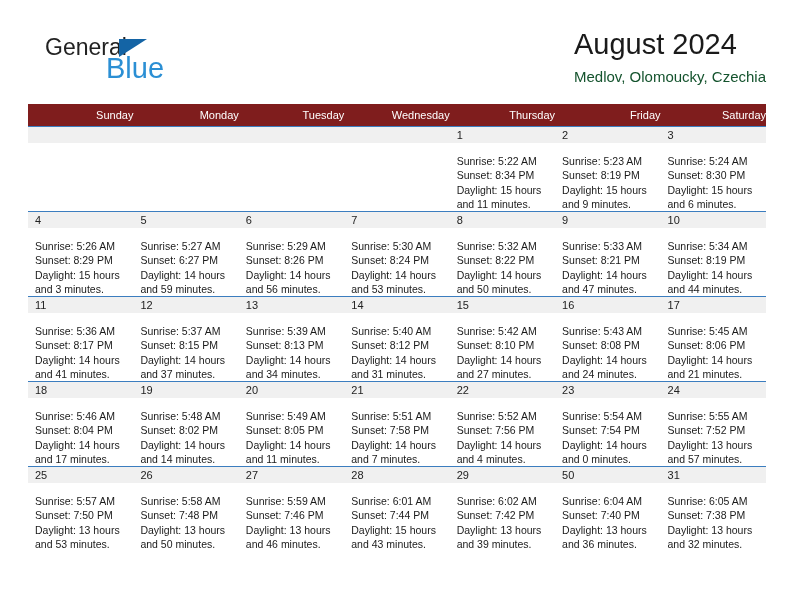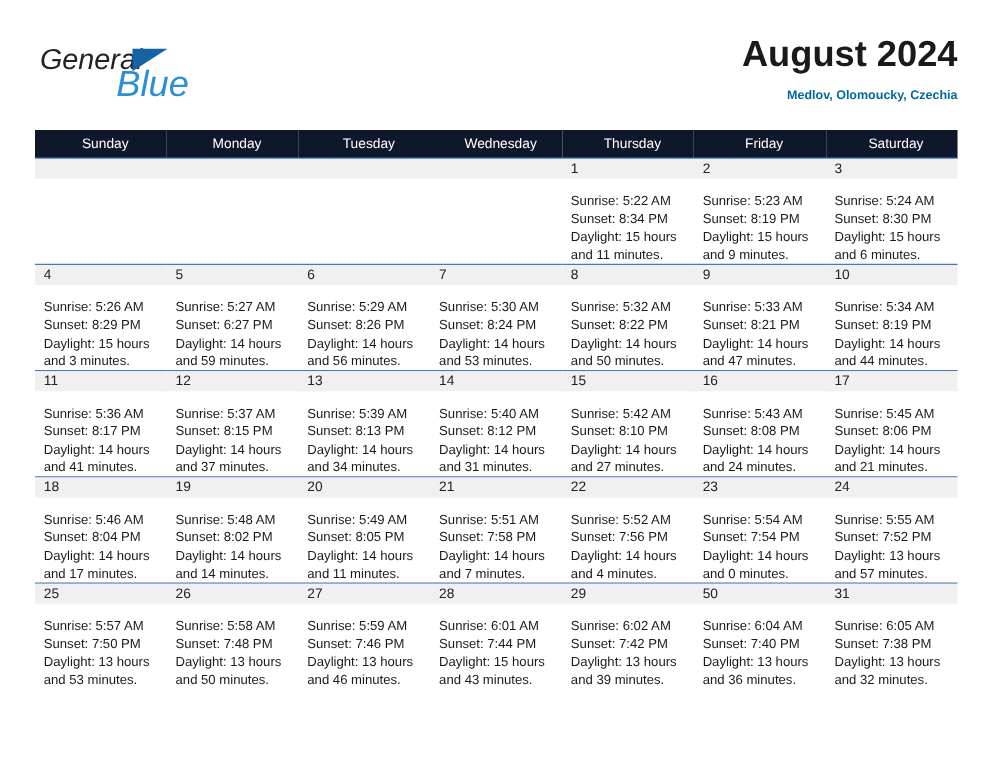--- a/index.html
+++ b/index.html
@@ -24,25 +24,24 @@
   
   .top {
     position: absolute;
     left: 28px;
     top: 26px;
     right: 26px;
     height: 72px;
   }
   .brand {
     position: absolute;
-    left: 4px;
+    left: 17px;
     top: 8px;
     width: 200px;
     height: 56px;
-    font-style: italic;
   }
   .brand-general {
     position: absolute;
     left: 0;
     top: 0;
     font-size: 23px;
     letter-spacing: 0px;
     color: #222222;
     line-height: 26px;
     font-family: "Liberation Sans", sans-serif;
@@ -62,52 +61,50 @@
     top: 21px;
     font-size: 29px;
     color: #2b8fd4;
     line-height: 26px;
     font-family: "Liberation Sans", sans-serif;
   }
   .titles {
     position: absolute;
     right: 0;
     top: 0;
-    text-align: right;
-    font-weight: bold;
   }
   .cal-title {
     font-size: 29px;
     color: #1a1a1a;
     line-height: 36px;
     white-space: nowrap;
   }
   .cal-sub {
-    font-size: 10px;
-    color: #0369a1;
+    font-size: 15px;
+    color: #14532d;
     line-height: 20px;
     margin-top: 5px;
     white-space: nowrap;
   }
 
   
   .cal {
     position: absolute;
     left: 28px;
     top: 104px;
     width: 738px;
     border-collapse: collapse;
     table-layout: fixed;
   }
   .cal th {
-    background: #0f172a;
+    background: #7f1d1d;
     color: #ffffff;
     font-weight: normal;
     font-size: 11px;
-    text-align: center;
+    text-align: right;
     padding: 5px 0 5px 7px;
     height: 11px;
     border: none;
   }
   .cal td {
     vertical-align: top;
     padding: 0;
     border: none;
     border-top: 1px solid #3b7dbf;
     height: 84px;

